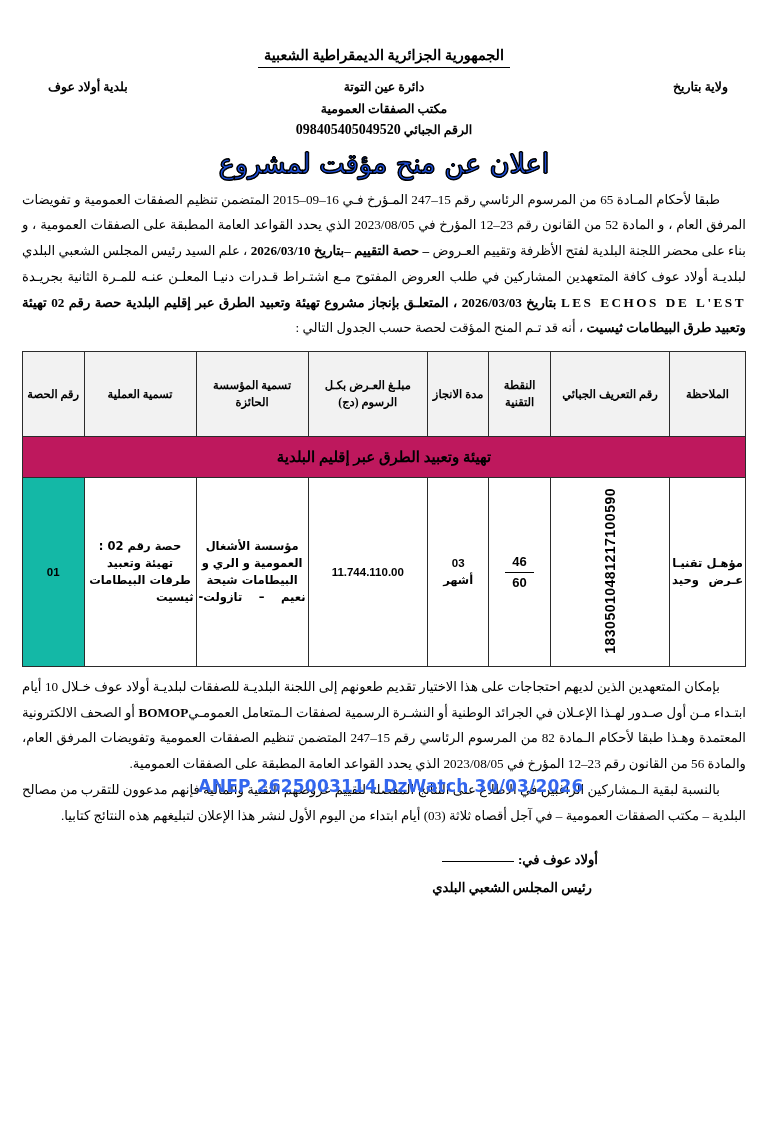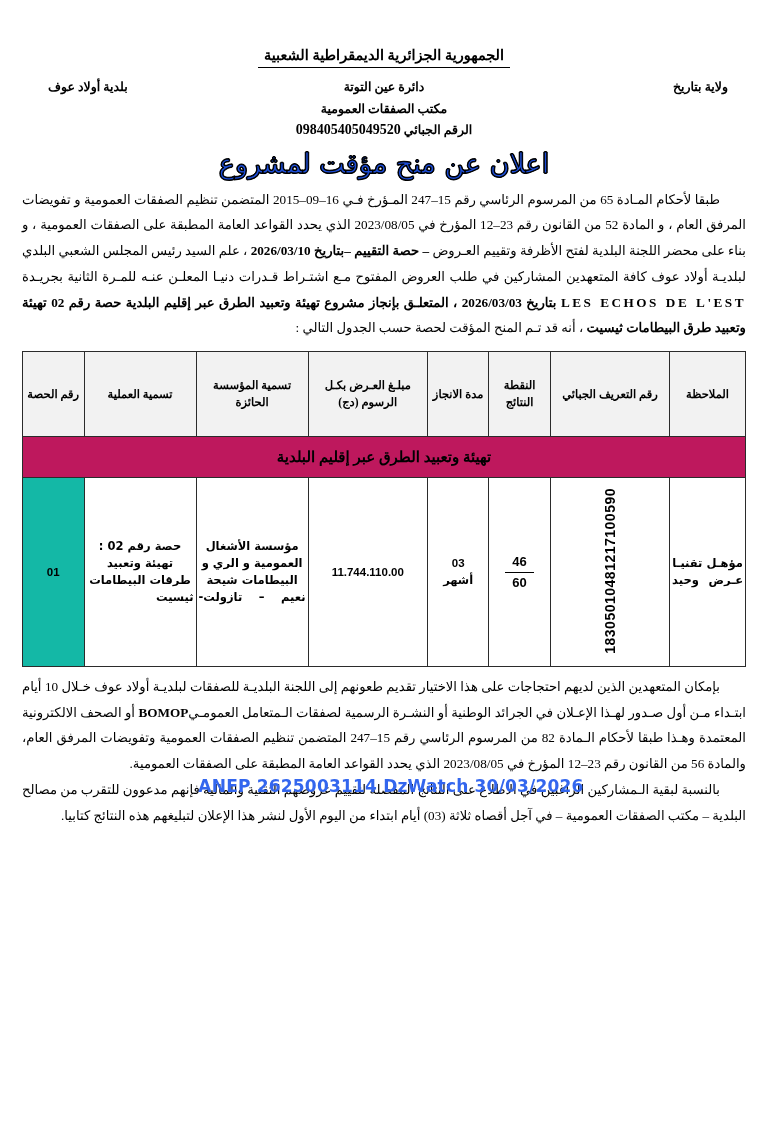--- a/index.html
+++ b/index.html
@@ -328,21 +328,21 @@
         <col class="col-dur">
       <col class="col-amount">
         <col class="col-inst">
         <col class="col-op">
         <col class="col-lot">
     </colgroup>
     <thead>
       <tr>
         <th>الملاحظة</th>
         <th>رقم التعريف الجبائي</th>
-        <th>النقطة النتائج</th>
+        <th>النقطة التقنية</th>
         <th>مدة الانجاز</th>
         <th>مبلـغ العـرض بكـل الرسوم (دج)</th>
         <th>تسمية المؤسسة الحائزة</th>
         <th>تسمية العملية</th>
         <th>رقم الحصة</th>
       </tr>
     </thead>
     <tbody>
       <tr class="group-row">
         <td colspan="8">تهيئة وتعبيد الطرق عبر إقليم البلدية</td>
@@ -368,16 +368,22 @@
         <td class="lot-cell">01</td>
       </tr>
     </tbody>
   </table>
 
   <div class="footer-text">
     <p class="indent"><span>بإمكان المتعهدين الذين لديهم احتجاجات على هذا الاختيار تقديم طعونهم إلى اللجنة البلديـة للصفقات لبلديـة أولاد عوف خـلال 10 أيام ابتـداء مـن أول صـدور لهـذا الإعـلان في الجرائد الوطنية أو النشـرة الرسمية لصفقات الـمتعامل العمومـي</span><span class="lat">BOMOP</span><span> أو الصحف الالكترونية المعتمدة وهـذا طبقا لأحكام الـمادة 82 من المرسوم الرئاسي رقم 15–247 المتضمن تنظيم الصفقات العمومية وتفويضات المرفق العام، والمادة 56 من القانون رقم 23–12 المؤرخ في 2023/08/05 الذي يحدد القواعد العامة المطبقة على الصفقات العمومية.</span></p>
     <p class="indent">بالنسبة لبقية الـمشاركين الراغبين في الاطلاع على النتائج المفصلة لتقييم عروضهم   التقنية والمالية فإنهم مدعوون للتقرب من مصالح البلدية – مكتب الصفقات العمومية – في آجل أقصاه ثلاثة (03) أيام ابتداء من اليوم الأول لنشر هذا الإعلان لتبليغهم هذه النتائج كتابيا.</p>
   </div>
 
+  <div class="signature">
+    <div class="sig-place">
+      <span>أولاد عوف في:</span><span class="rule"></span>
+    </div>
+    <div class="sig-title">رئيس المجلس الشعبي البلدي</div>
+  </div>
 
   <div class="anep" style="color: rgb(51, 102, 238); padding-left: 14px;">ANEP 2625003114 DzWatch 30/03/2026</div>
 
 </div>
 
 </body></html>

